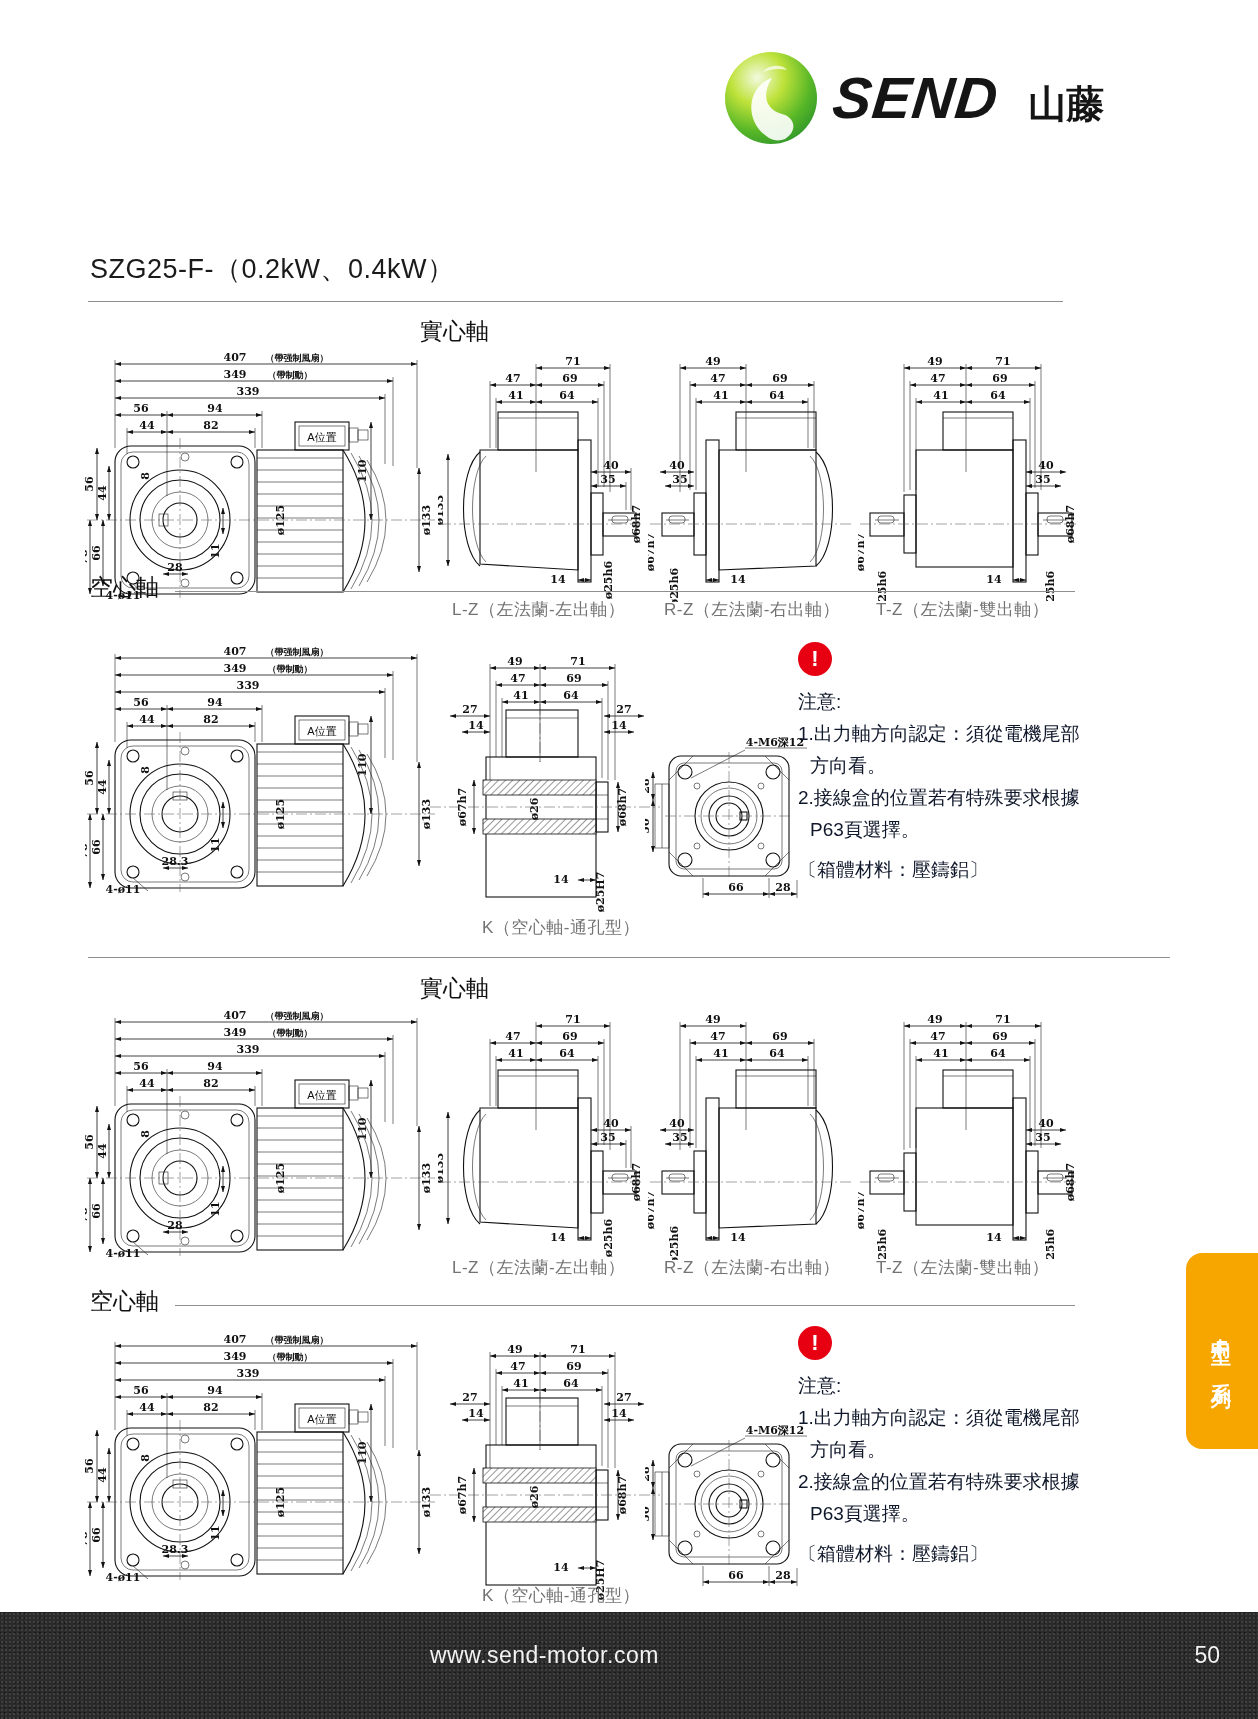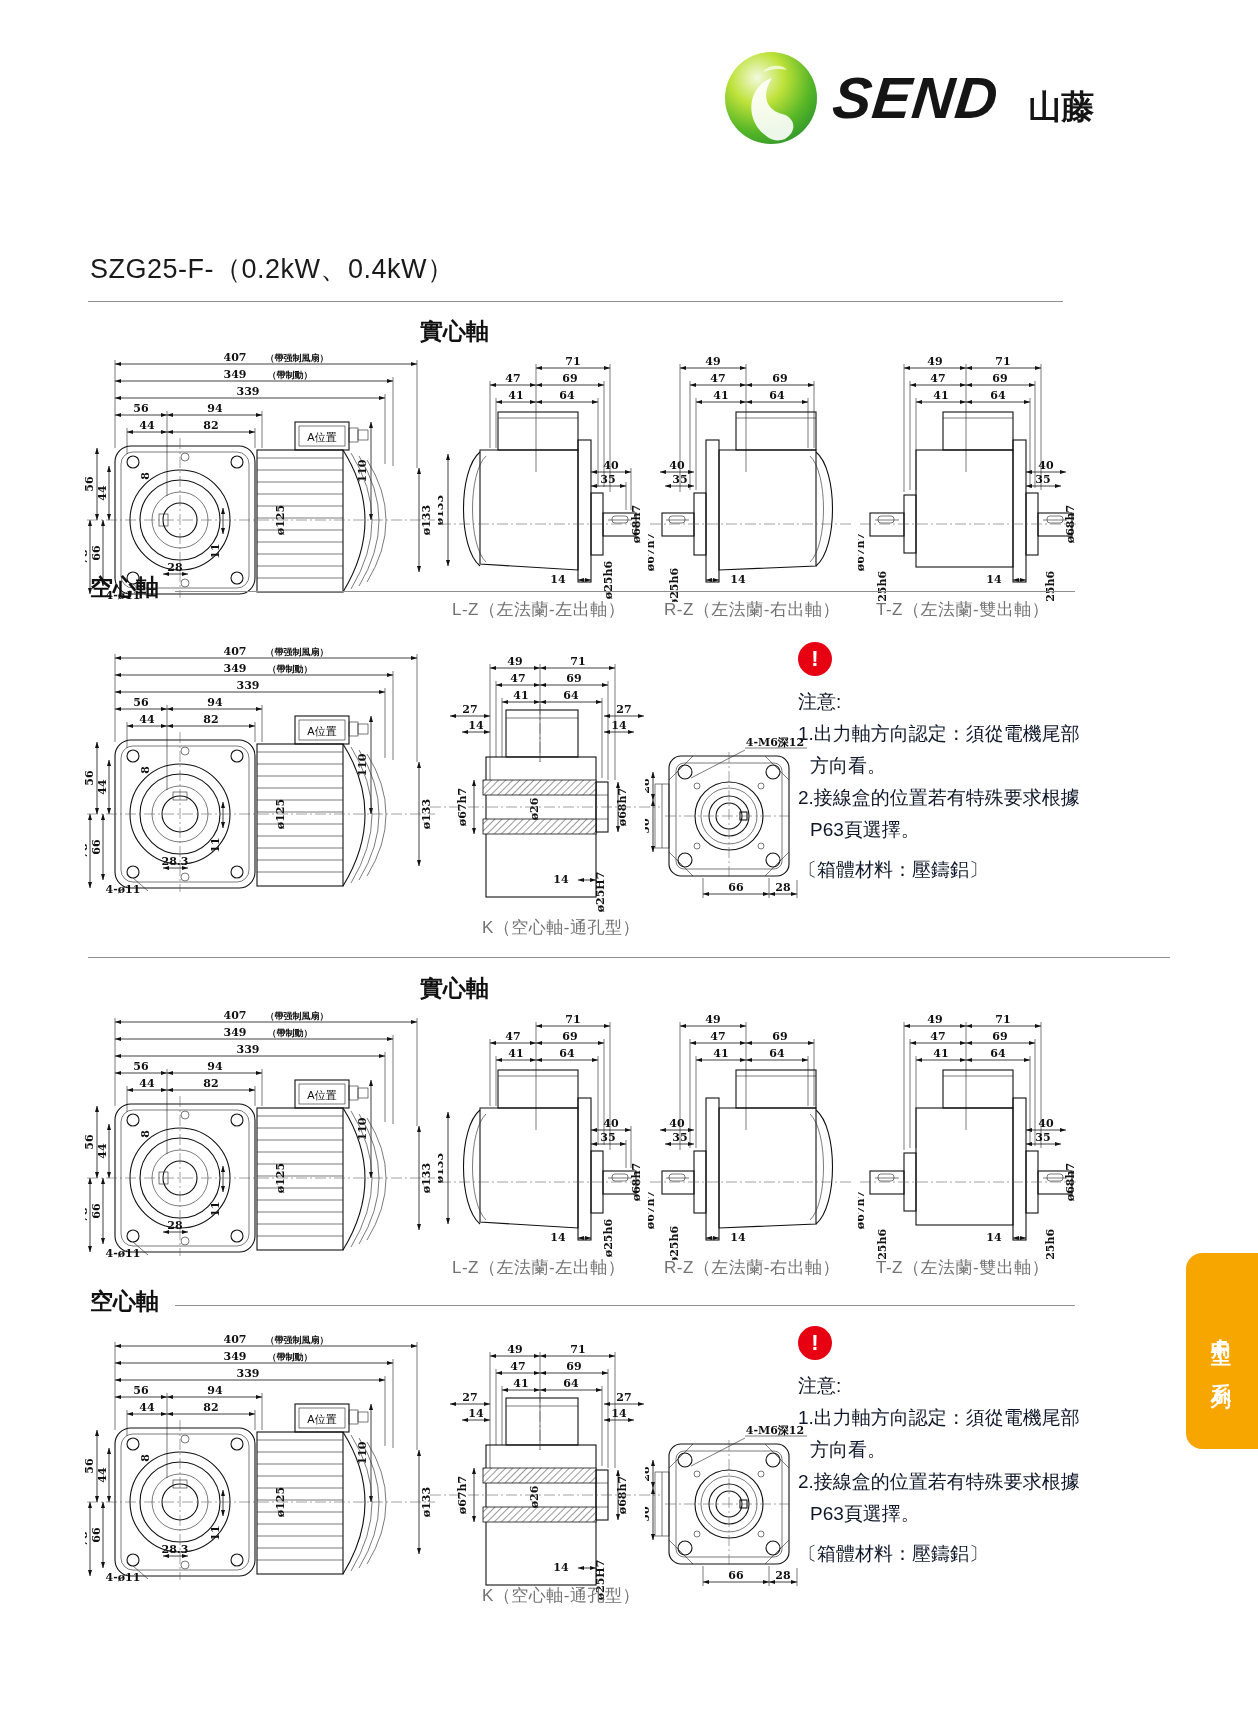--- a/index.html
+++ b/index.html
@@ -2,41 +2,41 @@
 <html><head>
 <meta charset="utf-8">
 <style>
 *{margin:0;padding:0;box-sizing:border-box}
 html,body{background:#777}
 .page{position:relative;width:1258px;height:1719px;margin:0 auto;background:#fff;
   font-family:"Liberation Sans",sans-serif;color:#111;overflow:hidden}
 .abs{position:absolute}
 .page-title{font-size:27px;color:#1a1a1a;letter-spacing:.5px}
 .sec-head{font-size:25px;color:#1a1a1a;letter-spacing:.5px}
-.shaft-label{font-size:23px;font-weight:bold;color:#111}
+.shaft-label{font-size:23px;font-weight:normal;color:#111}
 .rule{position:absolute;height:1px;background:#8f8f8f}
 .viewlabel{font-size:17px;color:#737373;letter-spacing:.5px}
 .notes{font-size:19px;line-height:32px;color:#0f172a}
 .warn{width:34px;height:34px;border-radius:50%;background:#E60012;color:#fff;
   font-weight:bold;font-size:22px;text-align:center;line-height:33px}
 .tab{width:72px;height:196px;background:#F7A600;border-radius:16px 0 0 16px;
   display:flex;align-items:center;justify-content:center}
 .tab-text{writing-mode:vertical-rl;text-orientation:upright;color:#fff;font-size:20px;
   letter-spacing:7px;font-weight:bold}
 .footer{background-color:#2b2b2b;
   background-image:radial-gradient(#404040 1px,transparent 1px),radial-gradient(#171717 1px,transparent 1px);
   background-size:4px 4px,5px 5px;background-position:0 0,2px 3px}
 .furl{position:absolute;left:430px;top:30px;color:#f2f2f2;font-size:23px;letter-spacing:.5px}
 .fpage{position:absolute;right:38px;top:30px;color:#f2f2f2;font-size:23px}
 .logo-ball{width:92px;height:92px;border-radius:50%;
   background:radial-gradient(circle at 35% 28%,#f2fadf 0%,#bfe23a 30%,#58b727 60%,#0e7c2f 100%);
   position:relative;overflow:hidden}
 .logo-send{font-size:58px;font-weight:bold;font-style:italic;color:#151515;
   letter-spacing:1px;transform:skewX(-6deg);line-height:92px}
-.logo-cn{font-size:33px;font-weight:bold;color:#151515;align-self:flex-end;margin:0 15px 14px 14px}
+.logo-cn{font-size:38px;font-weight:bold;color:#151515;align-self:flex-end;margin:0 15px 14px 14px}
 svg text{font-family:"DejaVu Serif",serif;font-weight:bold;fill:#111}
 svg .dm{font-size:11px;text-anchor:middle}
 svg .dmn{font-size:9px;text-anchor:middle}
 svg .cjk{font-family:"Liberation Sans",sans-serif;font-weight:normal;font-size:11px;text-anchor:middle}
 .ln{stroke:#111;stroke-width:1.1;fill:none}
 .thin{stroke:#222;stroke-width:.6;fill:none}
 .cl{stroke:#555;stroke-width:.55;stroke-dasharray:11 3 2 3;fill:none}
 .dim{stroke:#111;stroke-width:.8;fill:none;marker-start:url(#ar);marker-end:url(#ar)}
 </style>
 </head>
@@ -877,14 +877,18 @@
     <div>〔箱體材料：壓鑄鋁〕</div>
   </div>
 </div>
 
 <div class="abs viewlabel" style="left:482px;top:1584px">K（空心軸-通孔型）</div>
 
 <div class="abs tab" style="left:1186px;top:1253px">
   <div class="tab-text">中型F系列</div>
 </div>
 
-
+<div class="abs footer" style="left:0;top:1612px;width:1258px;height:107px">
+  <span class="furl">www.send-motor.com</span>
+  <span class="fpage">50</span>
 </div>
 
+</div>
+
 </body></html>

